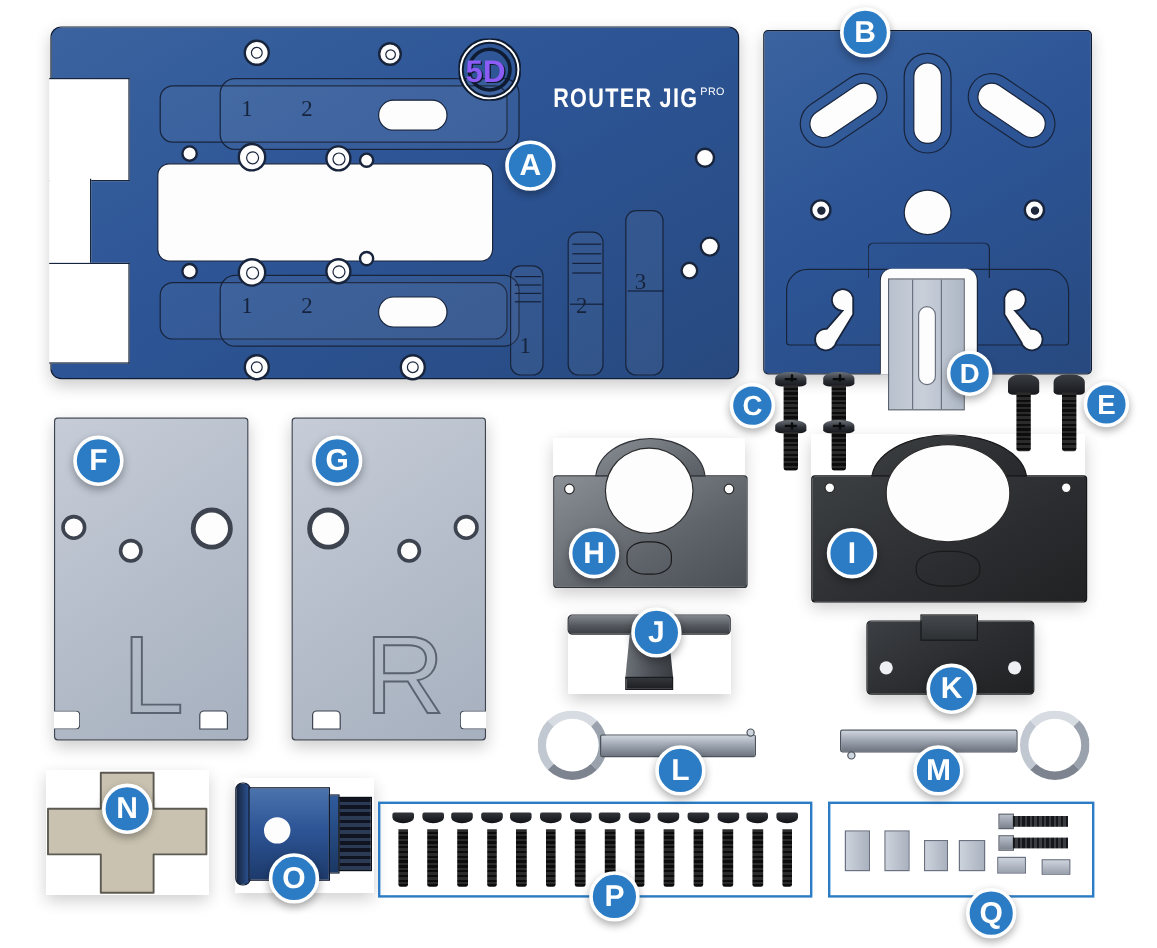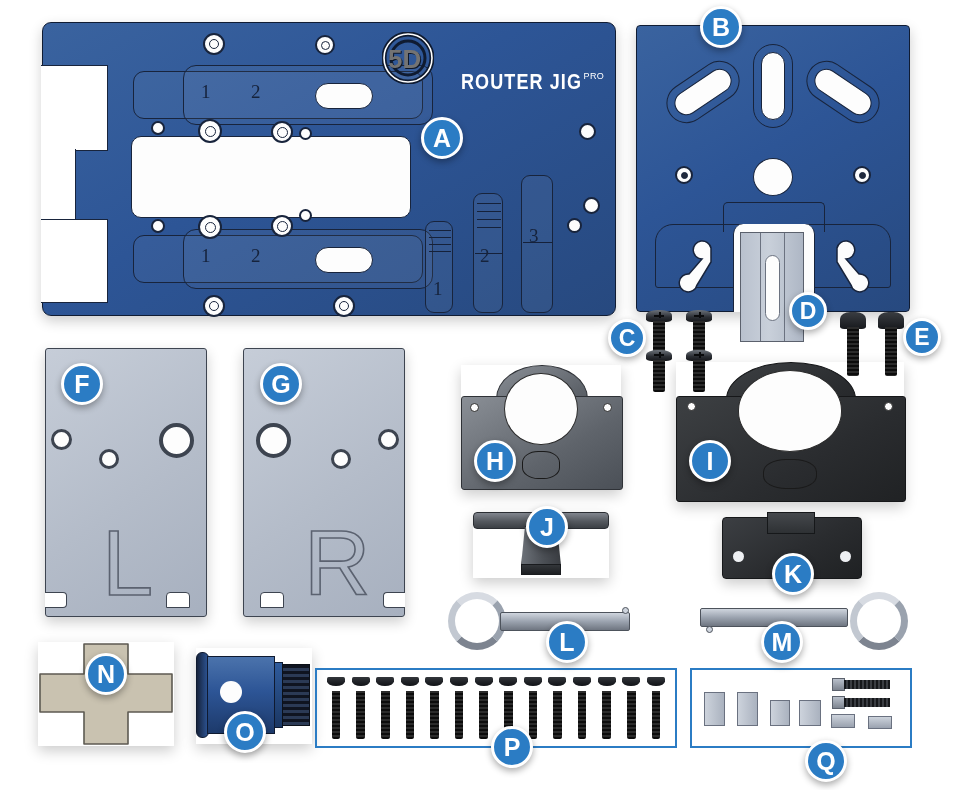--- a/index.html
+++ b/index.html
@@ -200,21 +200,21 @@
   </div>
 
   <div class="logo">
     <svg class="logo-mark" viewBox="0 0 52 52">
       <circle cx="26" cy="26" r="24" fill="none" stroke="#0f1b31" stroke-width="5"></circle>
       <circle cx="26" cy="26" r="24" fill="none" stroke="#ffffff" stroke-width="1.6"></circle>
       <circle cx="26" cy="26" r="17" fill="none" stroke="#0f1b31" stroke-width="3"></circle>
     </svg>
     <div class="logo-sub">ROUTER JIG</div>
     <div class="logo-pro">PRO</div>
-    <div style="position:absolute;left:6px;top:14px;color:#737373;font-size:26px;font-weight:bold;
+    <div style="position:absolute;left:6px;top:14px;color:#8b5cf6;font-size:26px;font-weight:bold;
          font-family:'Liberation Sans',sans-serif;text-shadow:1px 1px 0 #0d1729;text-align:center;">5D</div>
   </div>
 
   <div class="abs blue-plate shadow" id="partB">
 
     <div class="oslot" style="left:116px;top:18px;width:40px;height:84px;">
         <i></i>
       </div>
 
     <div class="oslot" style="left:26px;top:46px;width:80px;height:40px;transform:rotate(-34deg);">

